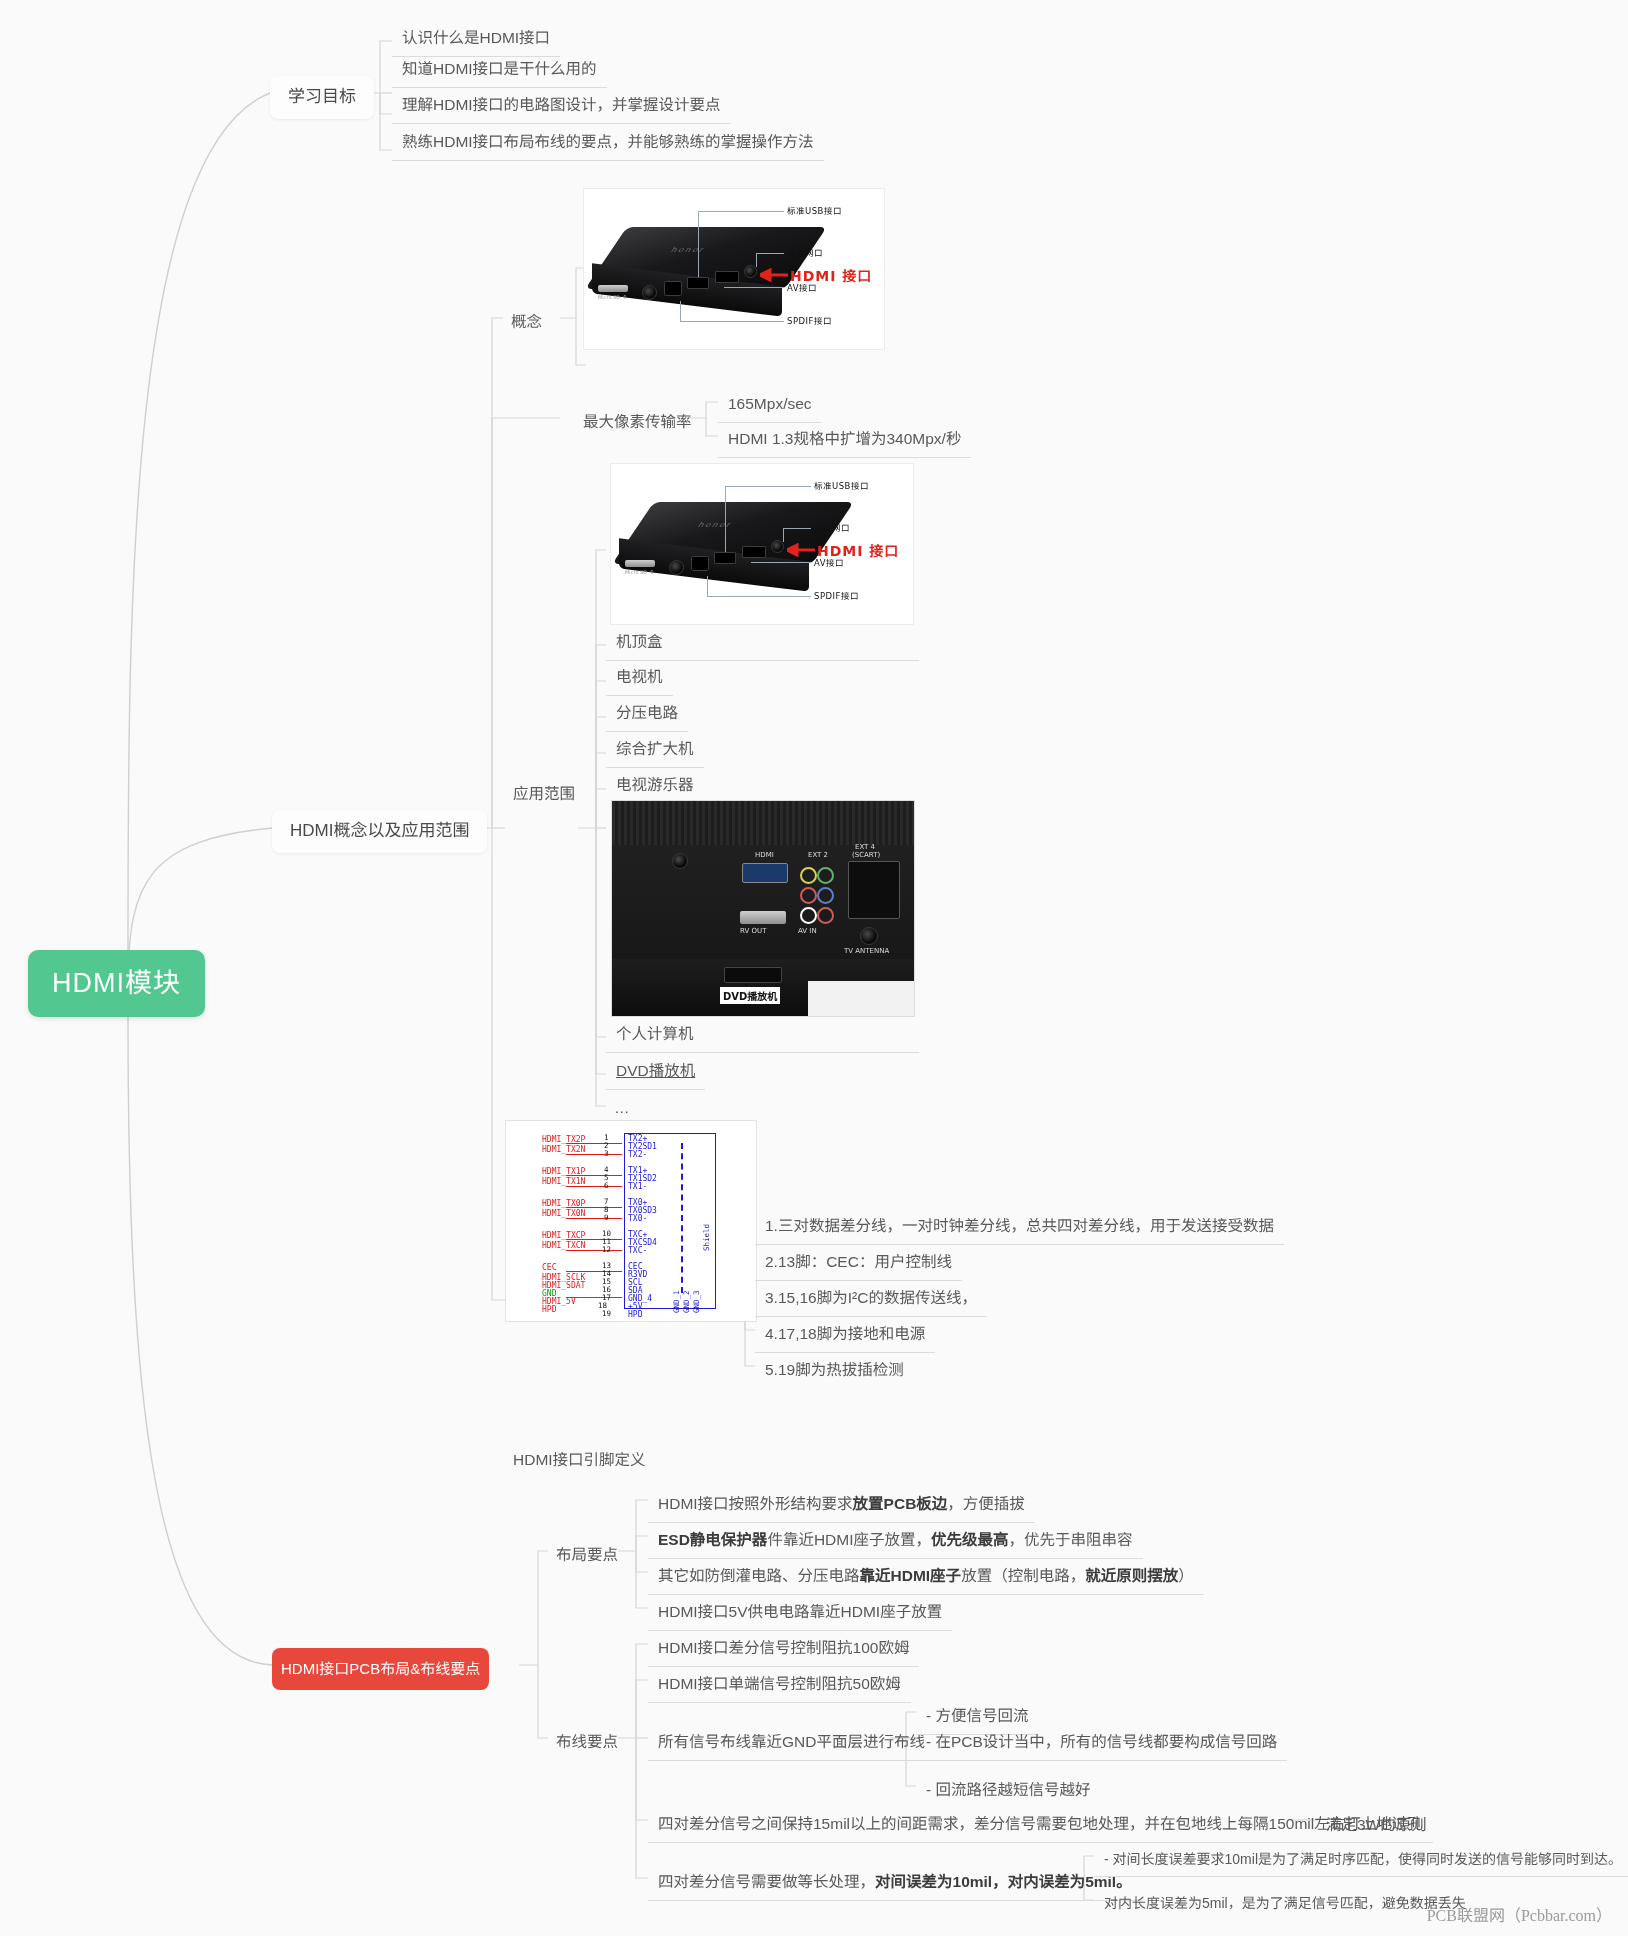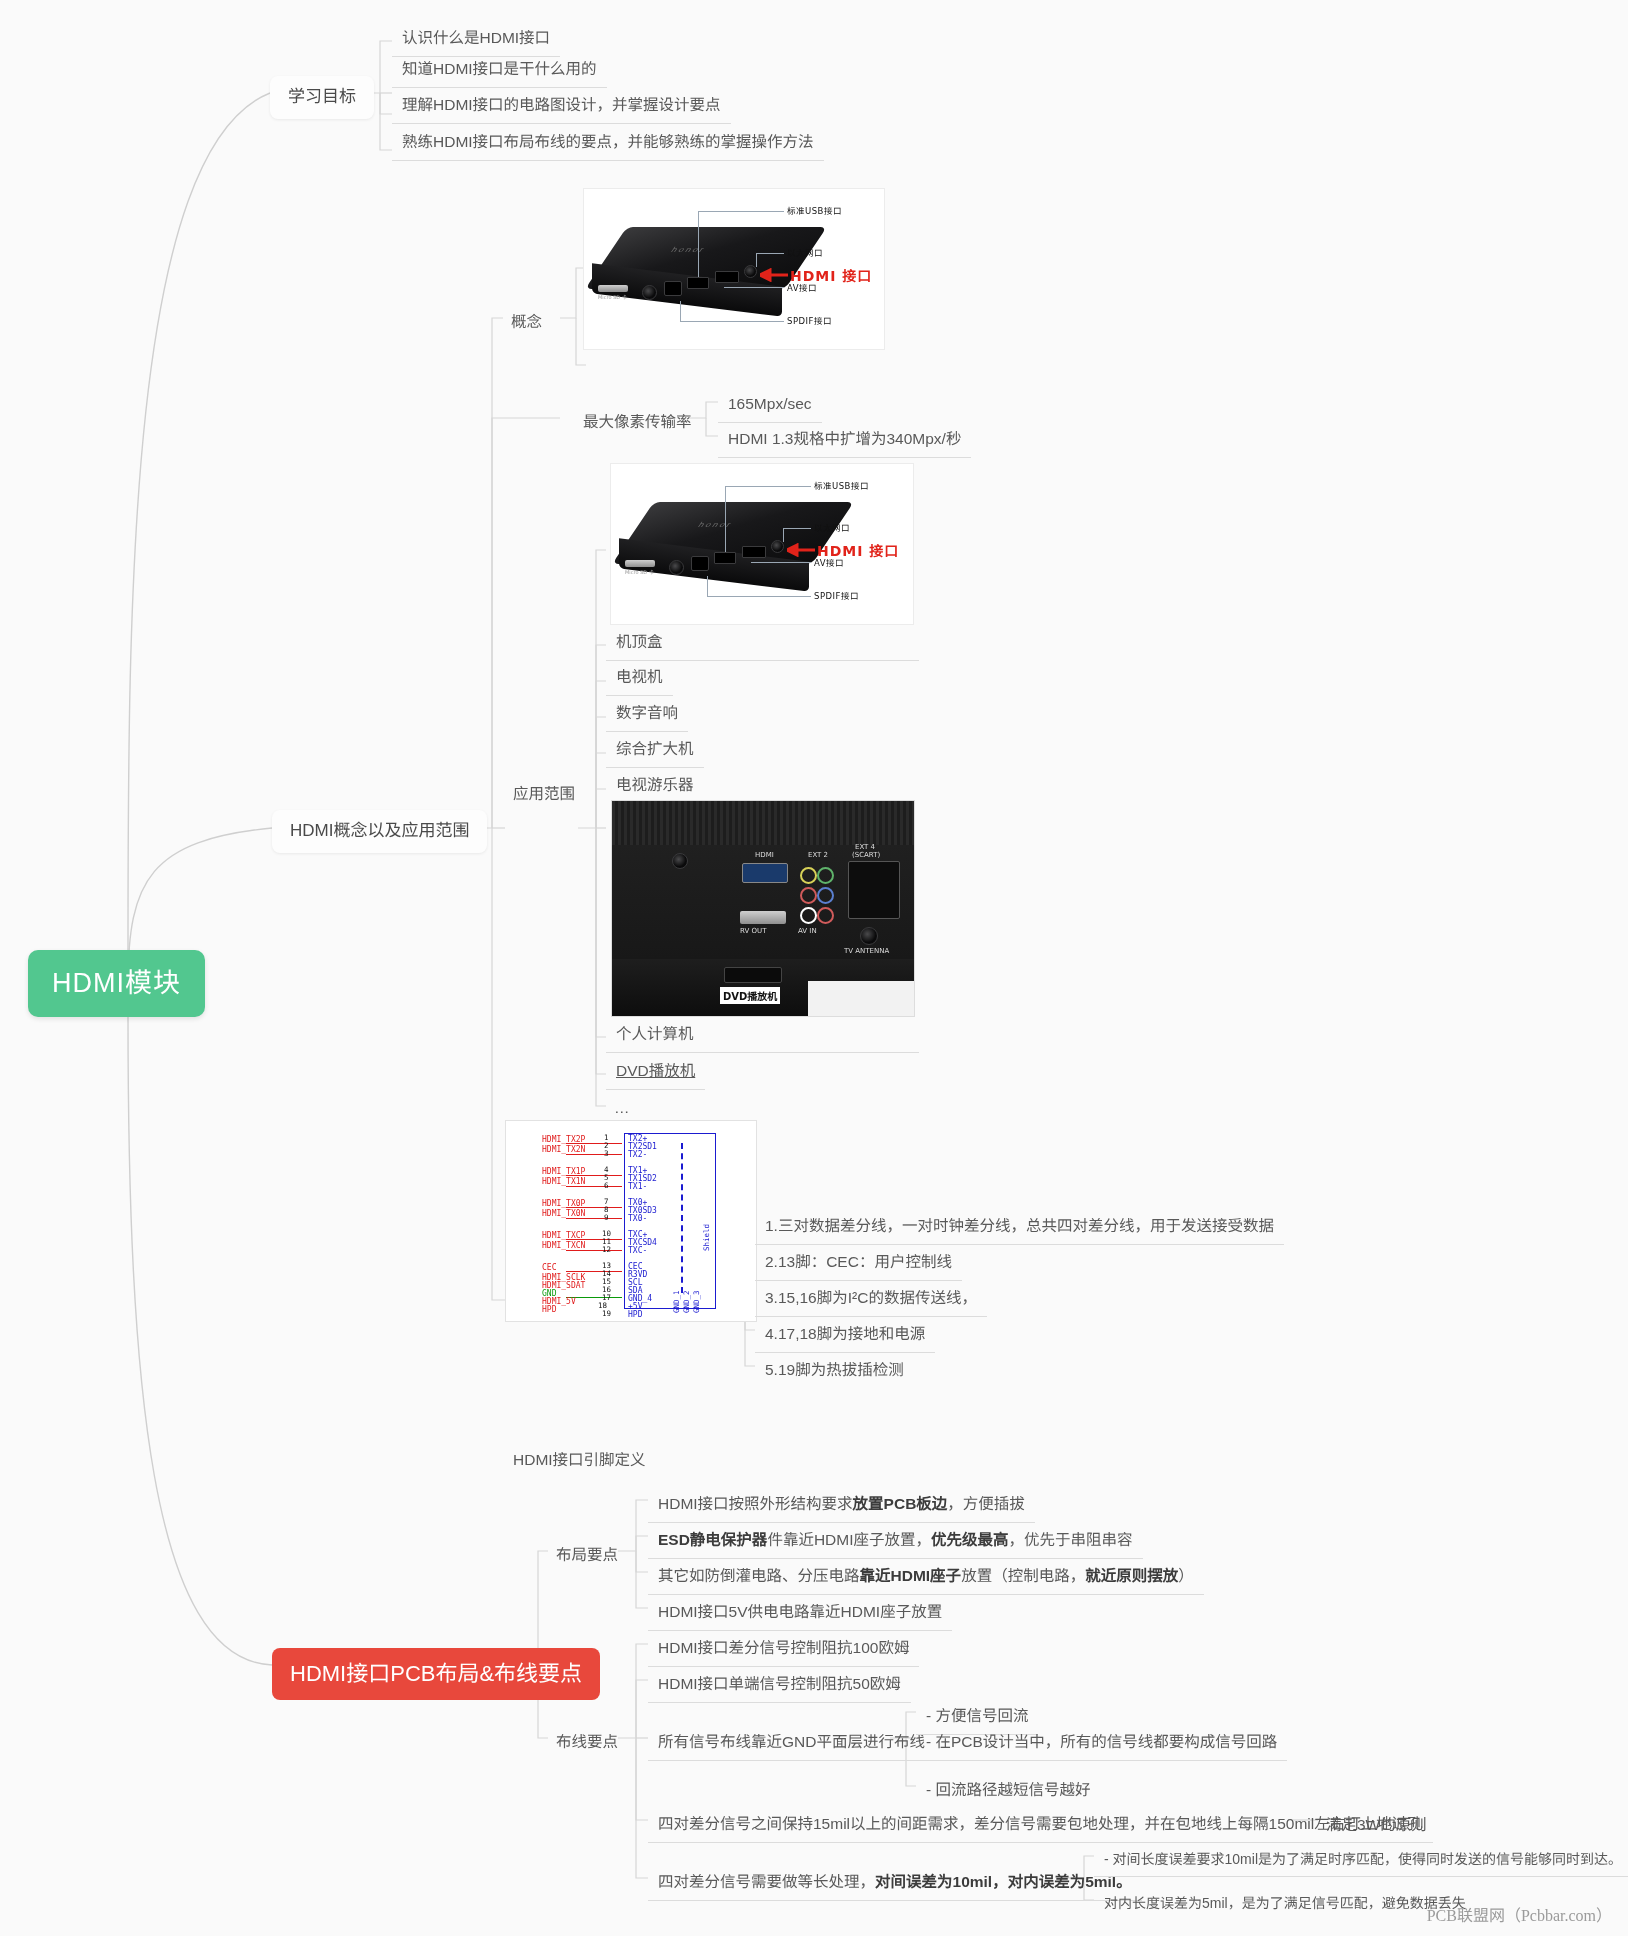--- a/index.html
+++ b/index.html
@@ -49,25 +49,25 @@
     padding:14px 24px;
     background:#52c78f;
     color:#fff;
     border-radius:10px;
     font-size:27px;
     letter-spacing:1px;
     box-shadow:0 2px 5px rgba(0,0,0,0.10);
   }
   
   .redchip{
-    padding:10px 18px;
+    padding:10px 9px;
     background:#e8483c;
     color:#fff;
     border-radius:8px;
-    font-size:22px;
+    font-size:15px;
   }
 
   
   .photo{
     position:absolute;
     background:#fff;
     border:1px solid #ececec;
     overflow:hidden;
   }
   .box-top{
@@ -326,21 +326,21 @@
     <div class="callout" style="left:140px;top:98px;width:60px;"></div>
     <div class="clabel" style="left:203px;top:92px;">AV接口</div>
 
     <div class="vline" style="left:96px;top:112px;height:20px;"></div>
     <div class="callout" style="left:96px;top:132px;width:104px;"></div>
     <div class="clabel" style="left:203px;top:125px;">SPDIF接口</div>
   </div>
 
   <div class="node leaf" style="left:606px;top:626px;width:313px;">机顶盒</div>
   <div class="node leaf" style="left:606px;top:661px;">电视机</div>
-  <div class="node leaf" style="left:606px;top:697px;">数字音响</div>
+  <div class="node leaf" style="left:606px;top:697px;">分压电路</div>
   <div class="node leaf" style="left:606px;top:733px;">综合扩大机</div>
   <div class="node leaf nb" style="left:606px;top:769px;">电视游乐器</div>
 
   <div class="tvpanel" style="left:611px;top:800px;width:302px;height:215px;">
     <div style="position:absolute;left:0;top:0;width:302px;height:215px;background:linear-gradient(180deg,#232323,#141414);"></div>
 
     <div style="position:absolute;left:0;top:0;width:302px;height:44px;background:repeating-linear-gradient(90deg,#2a2a2a 0 3px,#1d1d1d 3px 6px);"></div>
 
     <div class="jack" style="left:60px;top:52px;width:14px;height:14px;"></div>
 

